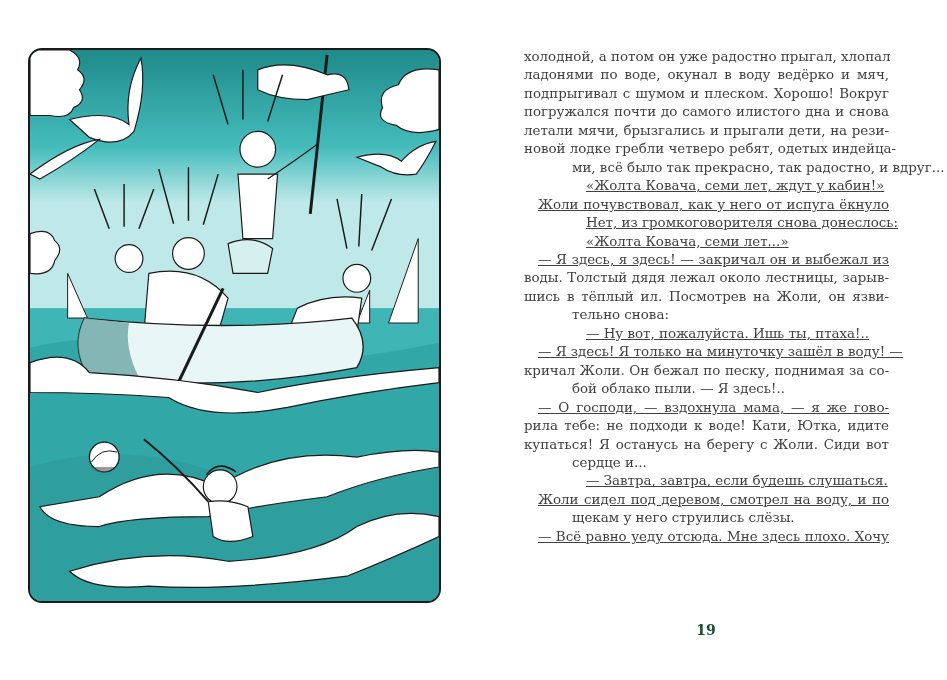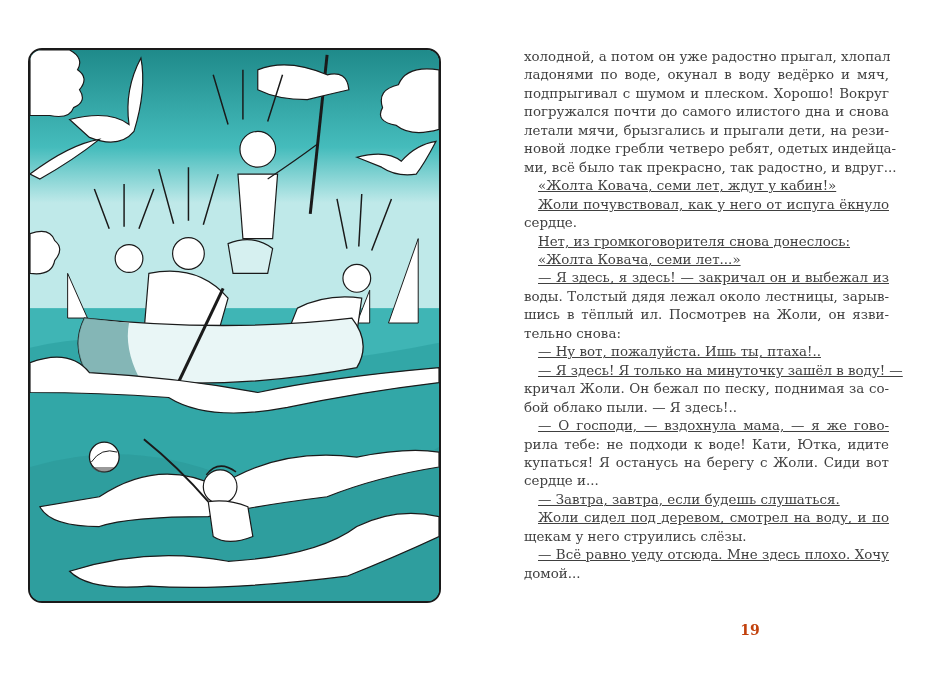--- a/index.html
+++ b/index.html
@@ -13,27 +13,27 @@
     box-sizing: border-box;
   }
   .illustration svg { display: block; width: 100%; height: 100%; }
 
   .text-page {
     position: absolute; left: 524px; top: 48px; width: 365px;
     font-family: "DejaVu Serif", "Liberation Serif", serif;
     font-size: 13.4px; line-height: 18.45px; color: #404040;
   }
   .text-page .line { display: block; text-align: justify; text-align-last: justify; white-space: nowrap; }
-  .text-page .line.last { text-align-last: left; }
+  .text-page .line.last { text-align-last: left; margin-left: 48px; }
   .text-page .line.ind { padding-left: 14px; text-decoration: underline; }
 
   .page-number {
     position: absolute; left: 690px; top: 622px; width: 32px; text-align: center;
     font-family: "DejaVu Serif", "Liberation Serif", serif; font-weight: bold;
-    font-size: 14px; color: #c2410c; margin-left: 44px;
+    font-size: 14px; color: #14532d;
   }
 </style>
 </head>
 <body>
 
 <div class="spread">
 
   <div class="illustration">
     <svg viewBox="0 0 413 555" preserveAspectRatio="none">
       <defs>
@@ -129,36 +129,34 @@
   <div class="text-page" id="text-page">
       <span class="line">холодной, а потом он уже радостно прыгал, хлопал</span>
       <span class="line">ладонями по воде, окунал в воду ведёрко и мяч,</span>
       <span class="line">подпрыгивал с шумом и плеском. Хорошо! Вокруг</span>
       <span class="line">погружался почти до самого илистого дна и снова</span>
       <span class="line">летали мячи, брызгались и прыгали дети, на рези-</span>
       <span class="line">новой лодке гребли четверо ребят, одетых индейца-</span>
       <span class="line last">ми, всё было так прекрасно, так радостно, и вдруг...</span>
       <span class="line ind last">«Жолта Ковача, семи лет, ждут у кабин!»</span>
       <span class="line ind">Жоли почувствовал, как у него от испуга ёкнуло</span>
-      <span class="line last">сердце.</span>
       <span class="line ind last">Нет, из громкоговорителя снова донеслось:</span>
       <span class="line ind last">«Жолта Ковача, семи лет...»</span>
       <span class="line ind">— Я здесь, я здесь! — закричал он и выбежал из</span>
       <span class="line">воды. Толстый дядя лежал около лестницы, зарыв-</span>
       <span class="line">шись в тёплый ил. Посмотрев на Жоли, он язви-</span>
       <span class="line last">тельно снова:</span>
       <span class="line ind last">— Ну вот, пожалуйста. Ишь ты, птаха!..</span>
       <span class="line ind">— Я здесь! Я только на минуточку зашёл в воду! —</span>
       <span class="line">кричал Жоли. Он бежал по песку, поднимая за со-</span>
       <span class="line last">бой облако пыли. — Я здесь!..</span>
       <span class="line ind">— О господи, — вздохнула мама, — я же гово-</span>
       <span class="line">рила тебе: не подходи к воде! Кати, Ютка, идите</span>
       <span class="line">купаться! Я останусь на берегу с Жоли. Сиди вот</span>
       <span class="line last">сердце и...</span>
       <span class="line ind last">— Завтра, завтра, если будешь слушаться.</span>
       <span class="line ind">Жоли сидел под деревом, смотрел на воду, и по</span>
       <span class="line last">щекам у него струились слёзы.</span>
       <span class="line ind">— Всё равно уеду отсюда. Мне здесь плохо. Хочу</span>
-      <span class="line last">домой...</span>
     </div>
 
   <div class="page-number">19</div>
 </div>
 
 </body></html>

